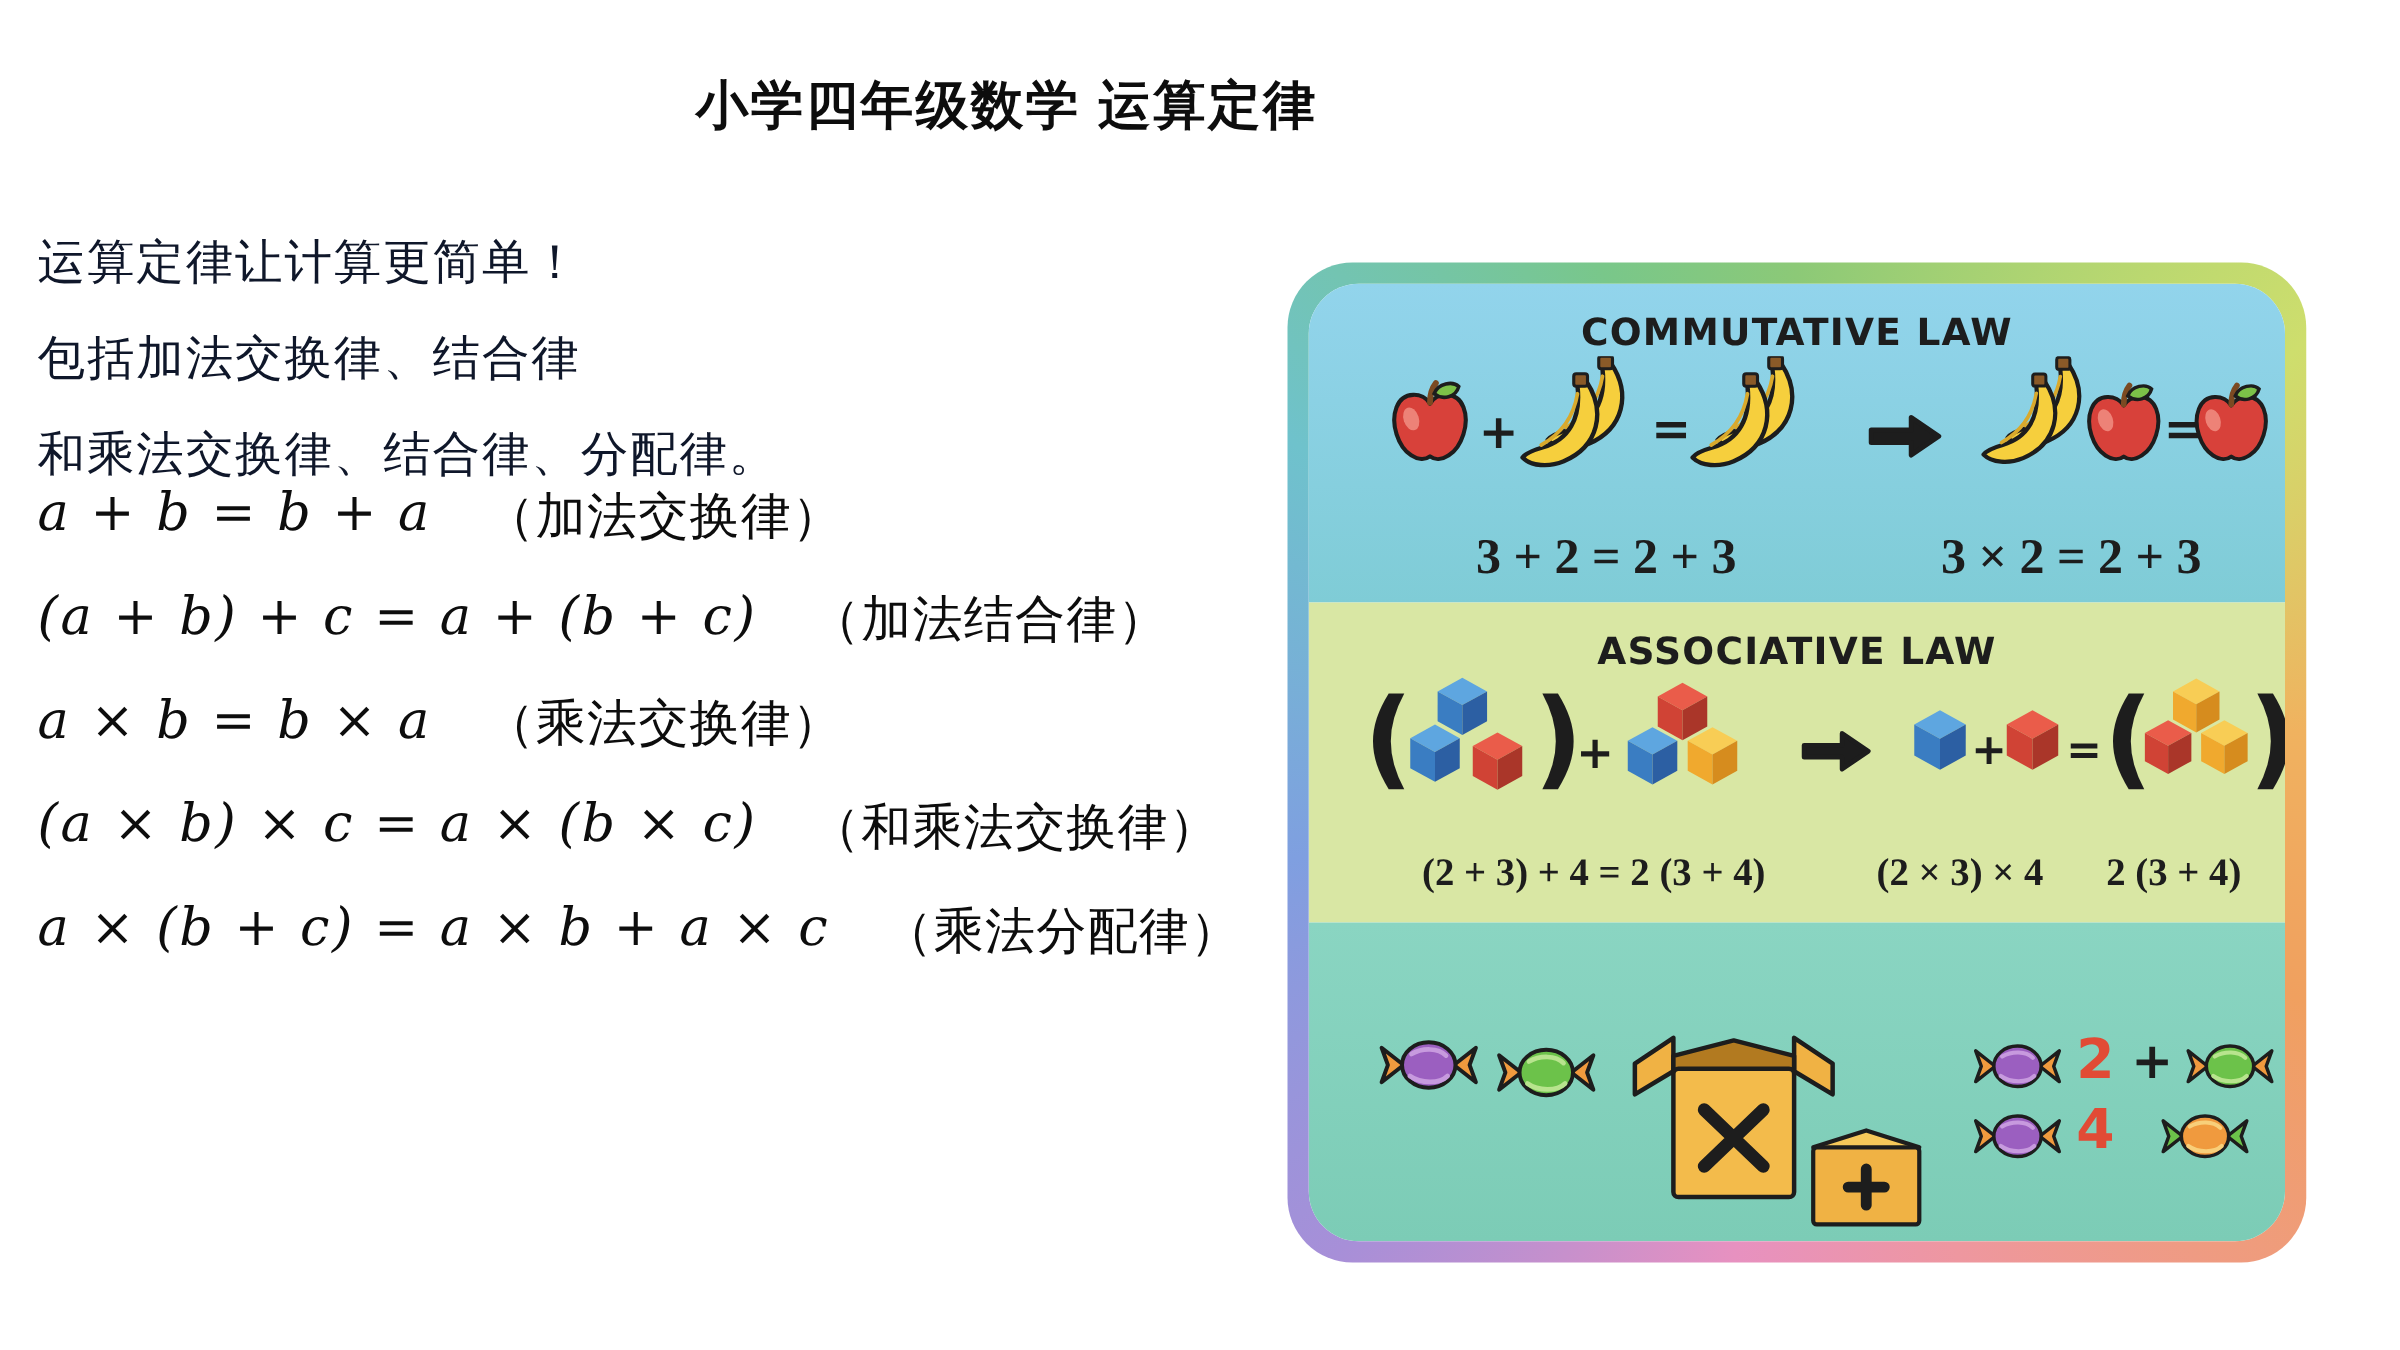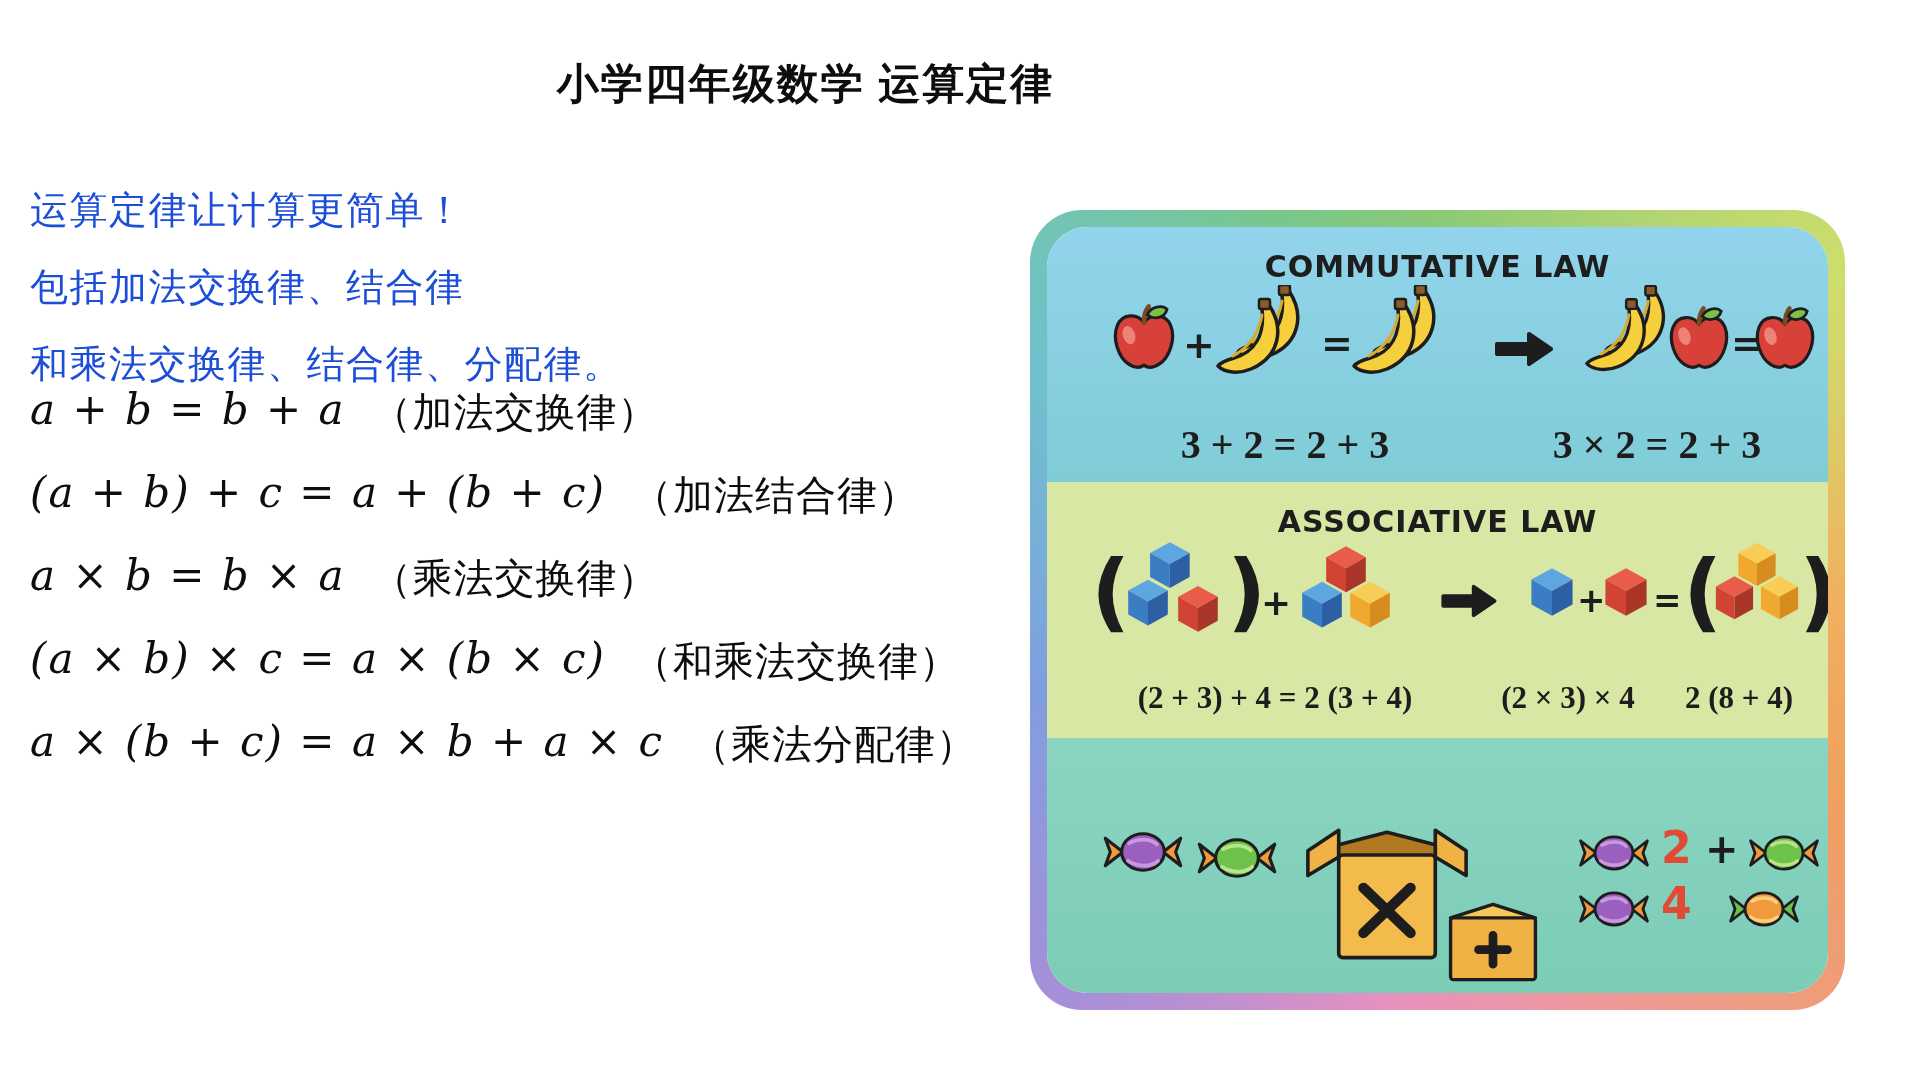--- a/index.html
+++ b/index.html
@@ -2,27 +2,27 @@
 <html><head>
 <meta charset="utf-8">
 <style>
   *{margin:0;padding:0;box-sizing:border-box}
   html,body{width:1920px;height:1080px}
   body{background:#ffffff;font-family:"Liberation Sans",sans-serif;color:#111;position:relative;overflow:hidden}
 
   .page-title{position:absolute;top:56px;left:0;width:1611px;text-align:center;
     font-size:42px;font-weight:800;letter-spacing:2px;color:#0d0d0d}
 
-  .intro{position:absolute;left:30px;top:172px;font-size:38px;line-height:77px;letter-spacing:1.5px;color:#1d4ed8}
+  .intro{position:absolute;left:30px;top:172px;font-size:38px;line-height:77px;letter-spacing:1.5px;color:#0f172a}
 
   .formulas{position:absolute;left:30px;top:385px}
   .formula{height:83px;display:flex;align-items:flex-start;white-space:nowrap;
     font-family:"DejaVu Serif","Liberation Serif",serif;font-size:42px;color:#0d0d0d}
   .formula .expr{font-style:italic;letter-spacing:2px}
-  .formula .flabel{margin-left:26px;font-size:40px;letter-spacing:1px}
+  .formula .flabel{margin-left:42px;font-size:40px;letter-spacing:1px}
 
   .card{position:absolute;left:1030px;top:210px;width:815px;height:800px;border-radius:52px;padding:17px;
     background:conic-gradient(from 0deg at 50% 50%,
       #8cc977, #cede6d 14%, #f0b25f 24%, #f0a05f 32%, #ee97a0 45%, #e791c0 52%,
       #a78fd8 62%, #7f9fe0 72%, #6fc2cc 84%, #79c78a 94%, #8cc977)}
   .card-inner{width:100%;height:100%;border-radius:40px;overflow:hidden;display:flex;flex-direction:column;background:#fff}
   .section{flex:1;position:relative;color:#1d1d1d}
   .sec-commutative{background:linear-gradient(180deg,#92d4ec 0%,#7fccd6 100%)}
   .sec-associative{background:#d9e7a4}
   .sec-distribute{background:linear-gradient(180deg,#8ad5c2 0%,#7cccb6 100%)}
@@ -213,21 +213,21 @@
         </svg>
       <span class="op" style="left:606px;top:98px;font-size:34px">=</span>
       <span class="big-paren" style="left:636px;top:66px">(</span>
       <svg class="icon abs" style="left:664px;top:58px" width="92" height="84" viewBox="0 0 94 84">
           <use href="#cluster-e"></use>
         </svg>
       <span class="big-paren" style="left:752px;top:66px">)</span>
 
       <span class="eq" style="left:28px;top:198px;width:400px;font-size:31px">(2 + 3) + 4 = 2 (3 + 4)</span>
       <span class="eq" style="left:426px;top:198px;width:190px;font-size:31px">(2 × 3) × 4</span>
-      <span class="eq" style="left:612px;top:198px;width:160px;font-size:31px">2 (8 + 4)</span>
+      <span class="eq" style="left:612px;top:198px;width:160px;font-size:31px">2 (3 + 4)</span>
     </div>
 
     <div class="section sec-distribute">
 
       <svg class="icon abs" style="left:52px;top:86px" width="88" height="56" viewBox="0 0 70 44">
           <use href="#candy-purple"></use>
         </svg>
       <svg class="icon abs" style="left:146px;top:92px" width="88" height="56" viewBox="0 0 70 44">
           <use href="#candy-green"></use>
         </svg>

